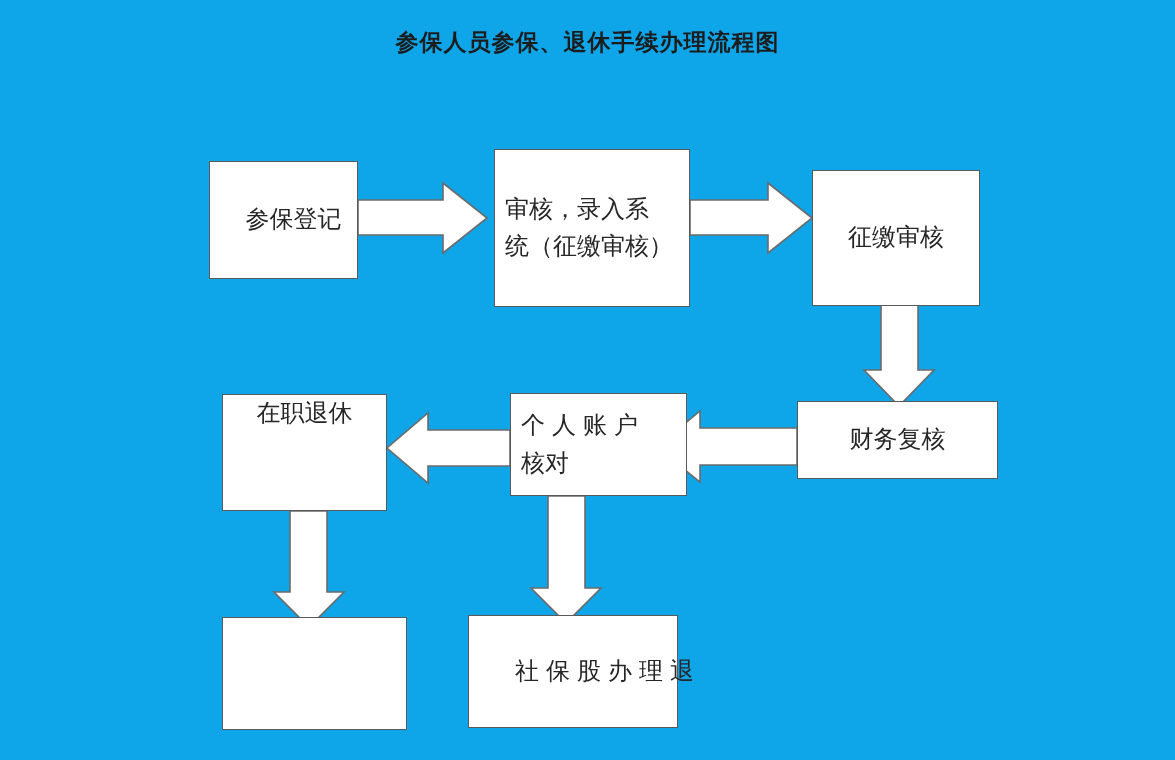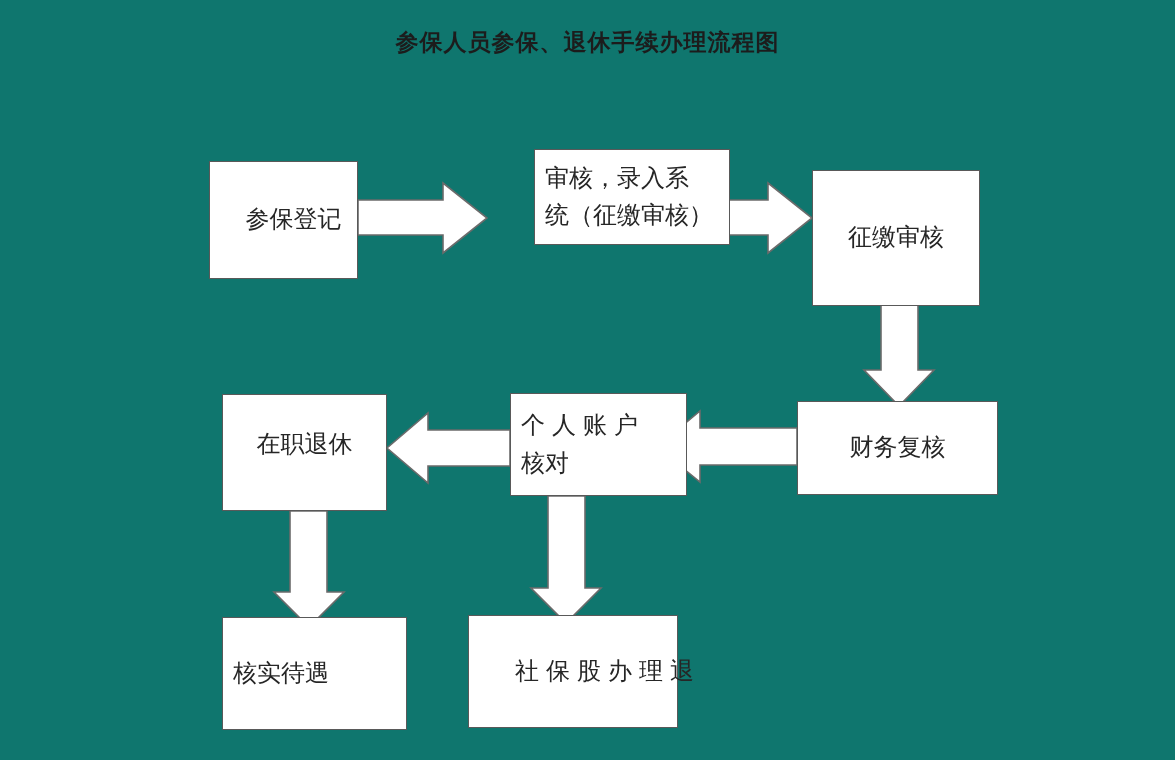--- a/index.html
+++ b/index.html
@@ -9,21 +9,21 @@
     background: #ffffff;
   }
   body {
     font-family: "Liberation Serif", "DejaVu Serif", serif;
     color: #262626;
   }
   #page {
     position: relative;
     width: 1175px;
     height: 760px;
-    background: #0f766e;
+    background: #0ea5e9;
     overflow: hidden;
   }
   #chart-title {
     position: absolute;
     left: 0;
     top: 27px;
     width: 1175px;
     text-align: center;
     font-family: "DejaVu Sans", "Liberation Sans", sans-serif;
     font-weight: bold;
@@ -55,21 +55,21 @@
     box-sizing: border-box;
   }
   .node.centered-text .line {
     text-align: center;
     padding-left: 0;
   }
   .node.spaced .line.sp {
     letter-spacing: 7px;
   }
   .node.align-bottom {
-    justify-content: center;
+    justify-content: flex-start;
     padding-bottom: 16px;
   }
   .arrow-layer {
     position: absolute;
     left: 0;
     top: 0;
     width: 1175px;
     height: 760px;
     z-index: 1;
   }
@@ -101,43 +101,42 @@
 
     <polygon class="arrow-shape" points="290,511 327,511 327,592 344,592 309,627 274,592 290,592"></polygon>
 
     <polygon class="arrow-shape" points="548,496 585,496 585,588 601,588 566,623 531,588 548,588"></polygon>
   </svg>
 
   <div class="node centered-text" style="left:209px; top:161px; width:149px; height:118px;padding-left:20px;">
     <span class="line">参保登记</span>
   </div>
 
-  <div class="node" style="left:494px; top:149px; width:196px; height:96px;margin-left:40px;">
+  <div class="node" style="left:494px; top:149px; width:196px; height:158px;">
     <span class="line">审核，录入系</span>
     <span class="line">统（征缴审核）</span>
   </div>
 
   <div class="node centered-text" style="left:812px; top:149px; width:168px; height:136px;margin-top:21px;">
     <span class="line">征缴审核</span>
   </div>
 
-  <div class="node centered-text" style="left:797px; top:401px; width:201px; height:94px;">
+  <div class="node centered-text" style="left:797px; top:401px; width:201px; height:78px;">
     <span class="line">财务复核</span>
   </div>
 
   <div class="node spaced" style="left:510px; top:393px; width:177px; height:103px;">
     <span class="line sp">个人账户</span>
     <span class="line">核对</span>
   </div>
 
   <div class="node centered-text align-bottom" style="left:222px; top:394px; width:165px; height:117px;">
     <span class="line">在职退休</span>
   </div>
 
   <div class="node spaced" style="left:222px; top:617px; width:185px; height:113px;">
-    <span class="line">核实待遇</span>
   </div>
 
   <div class="node spaced" style="left:468px; top:615px; width:210px; height:113px;padding-left:36px;">
     <span class="line sp">社保股办理退</span>
   </div>
 
 </div>
 
 </body></html>

